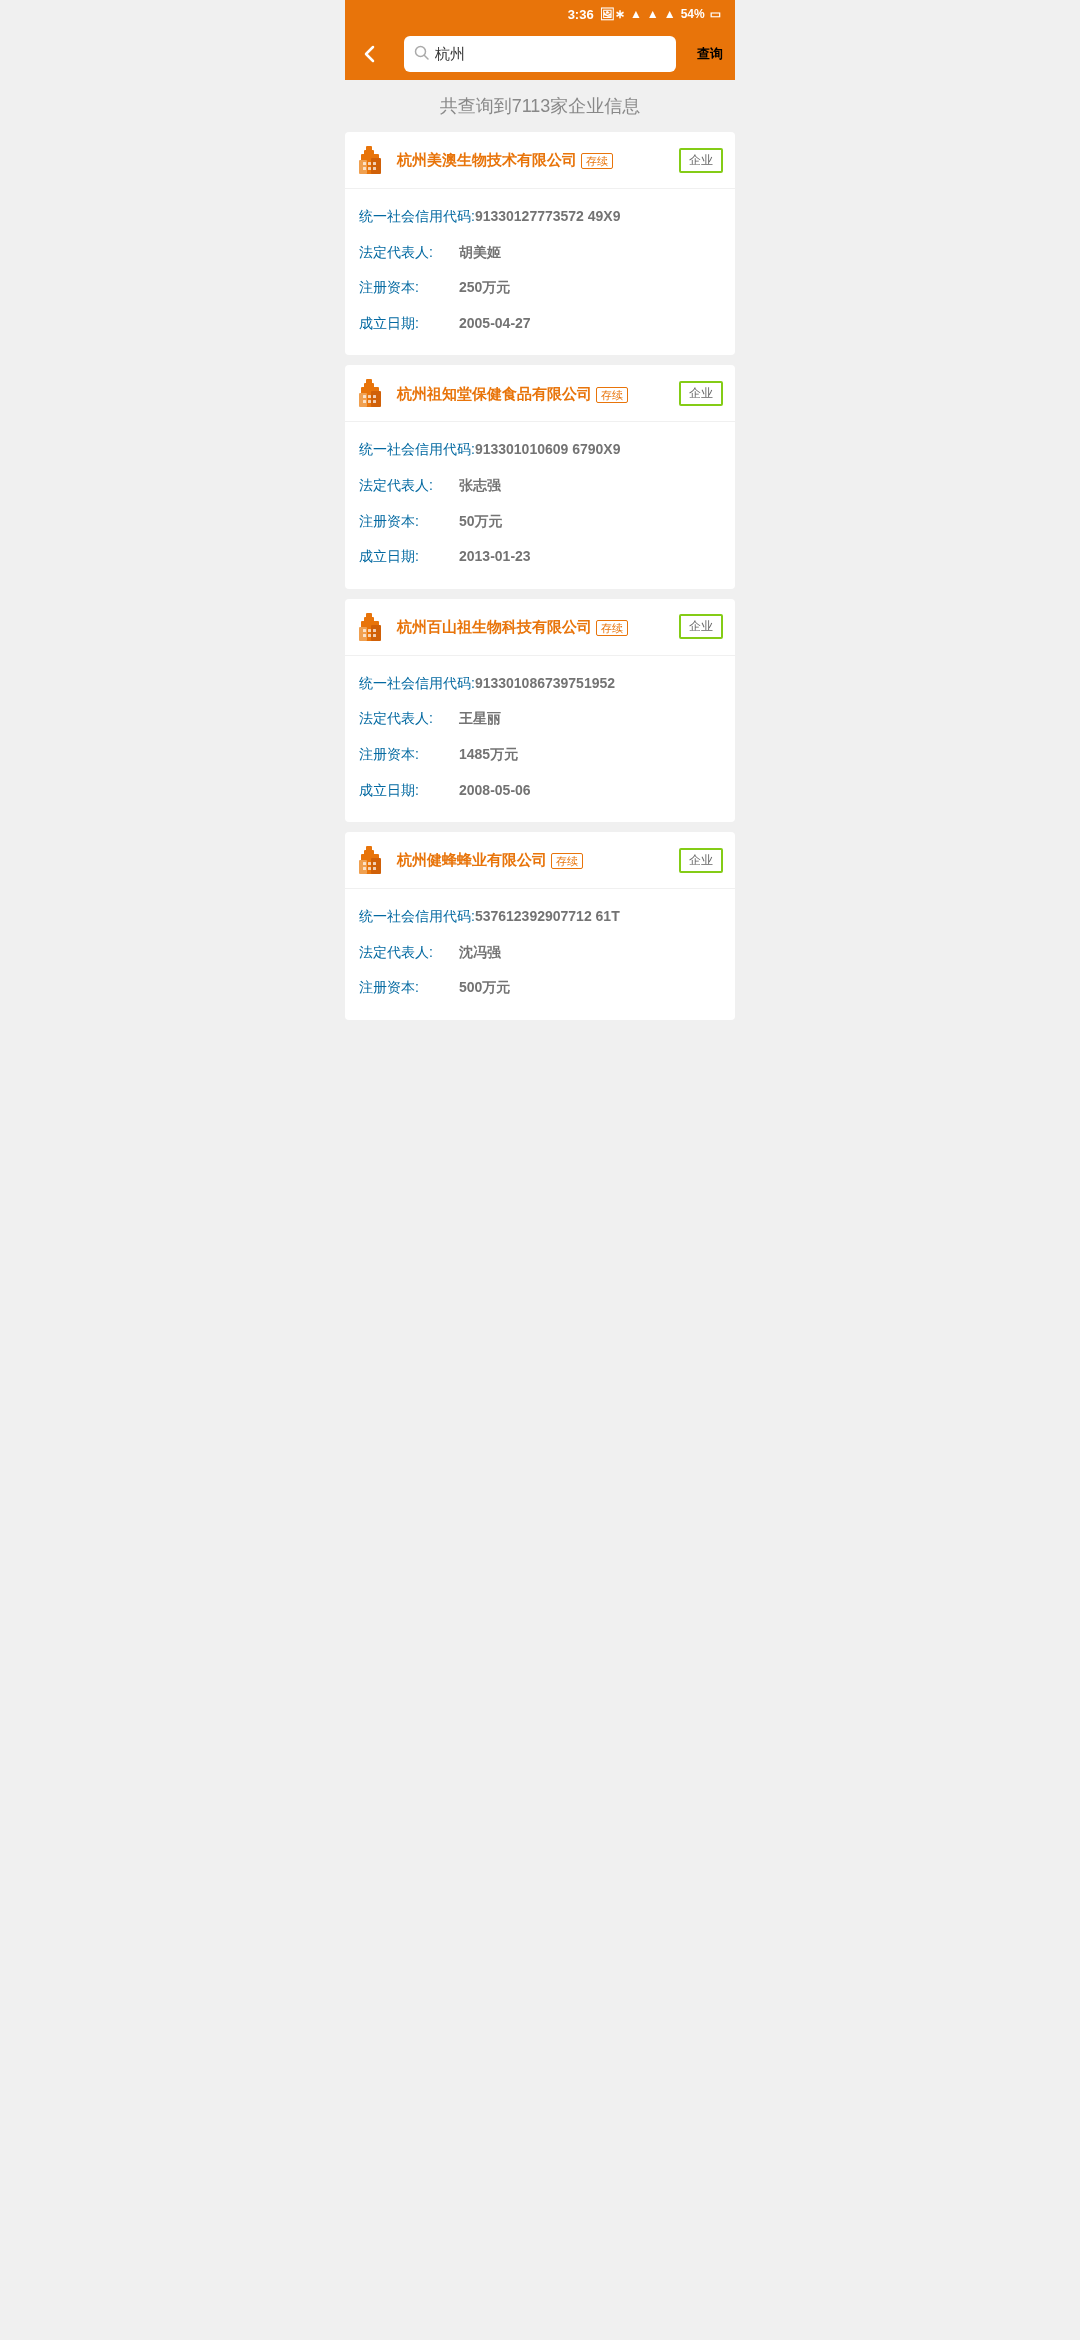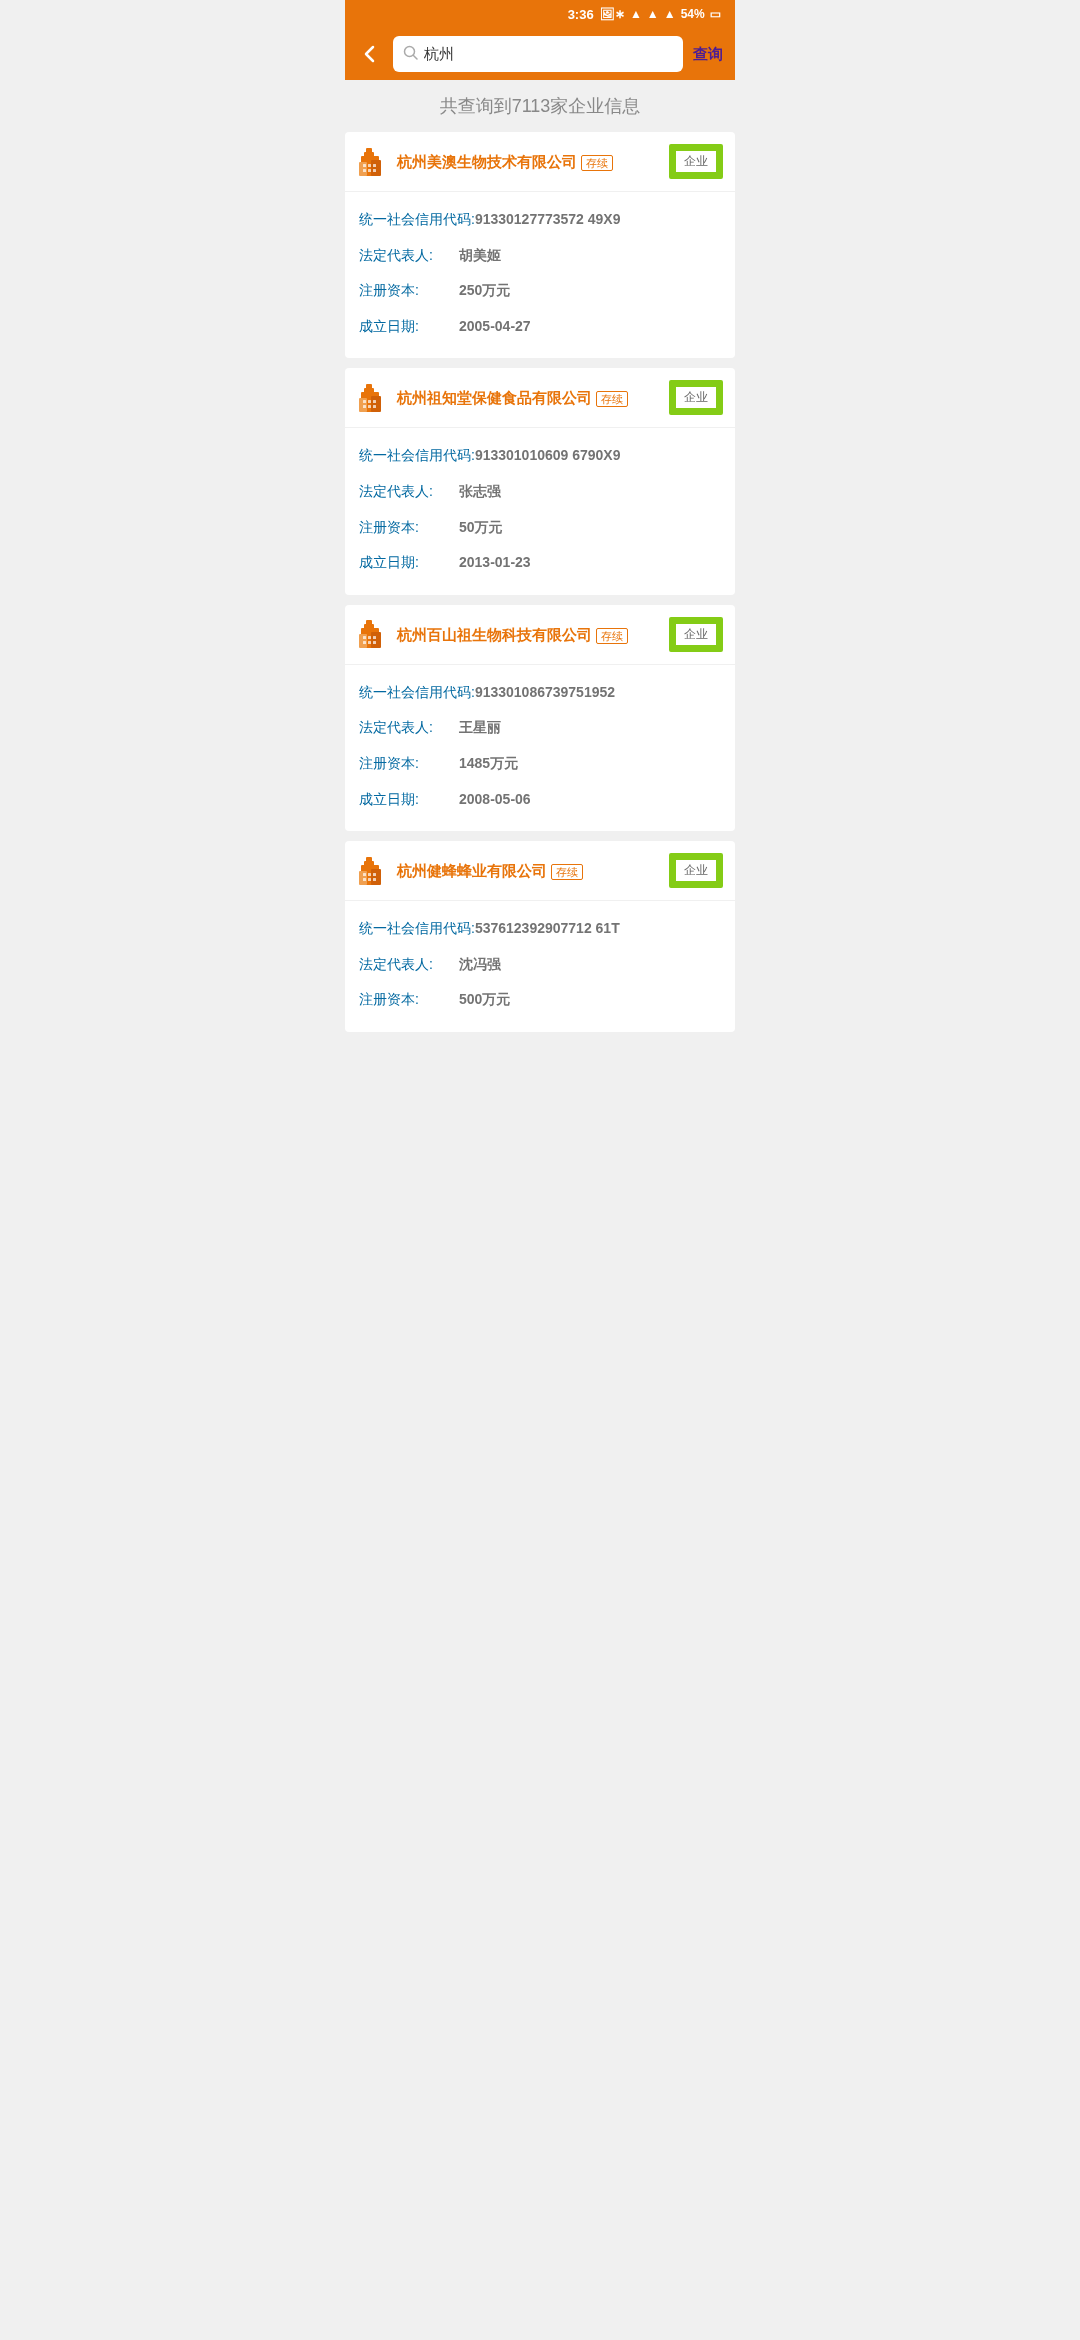--- a/index.html
+++ b/index.html
@@ -28,21 +28,21 @@
     }
     .status-left { display: flex; align-items: center; gap: 6px; }
     .status-right { display: flex; align-items: center; gap: 5px; font-size: 12px; }
 
     
     .header {
       background: #e8740a;
       display: flex;
       align-items: center;
       padding: 8px 10px;
-      gap: 8px;
+      gap: 19px;
       height: 52px;
     }
     .back-btn {
       color: white;
       font-size: 20px;
       cursor: pointer;
       padding: 4px;
       display: flex;
       align-items: center;
     }
@@ -64,22 +64,22 @@
       border: none;
       outline: none;
       font-size: 15px;
       color: #333;
       flex: 1;
       background: transparent;
     }
     .query-btn {
       background: transparent;
       border: none;
-      color: #4c1d95;
-      font-size: 15px;
+      color: #000000;
+      font-size: 13px;
       font-weight: 600;
       cursor: pointer;
       padding: 4px 2px;
     }
 
     
     .result-count {
       text-align: center;
       padding: 14px 10px;
       color: #888;
@@ -118,21 +118,21 @@
       font-size: 11px;
       color: #e8740a;
       border: 1px solid #e8740a;
       border-radius: 2px;
       padding: 1px 4px;
       margin-left: 4px;
       font-weight: normal;
       white-space: nowrap;
     }
     .type-badge {
-      border: 7px solid #84cc16;
+      border: 2px solid #84cc16;
       color: #666;
       font-size: 12px;
       padding: 2px 8px;
       border-radius: 2px;
       white-space: nowrap;
     }
 
     .card-body {
       padding: 10px 14px 14px;
     }

